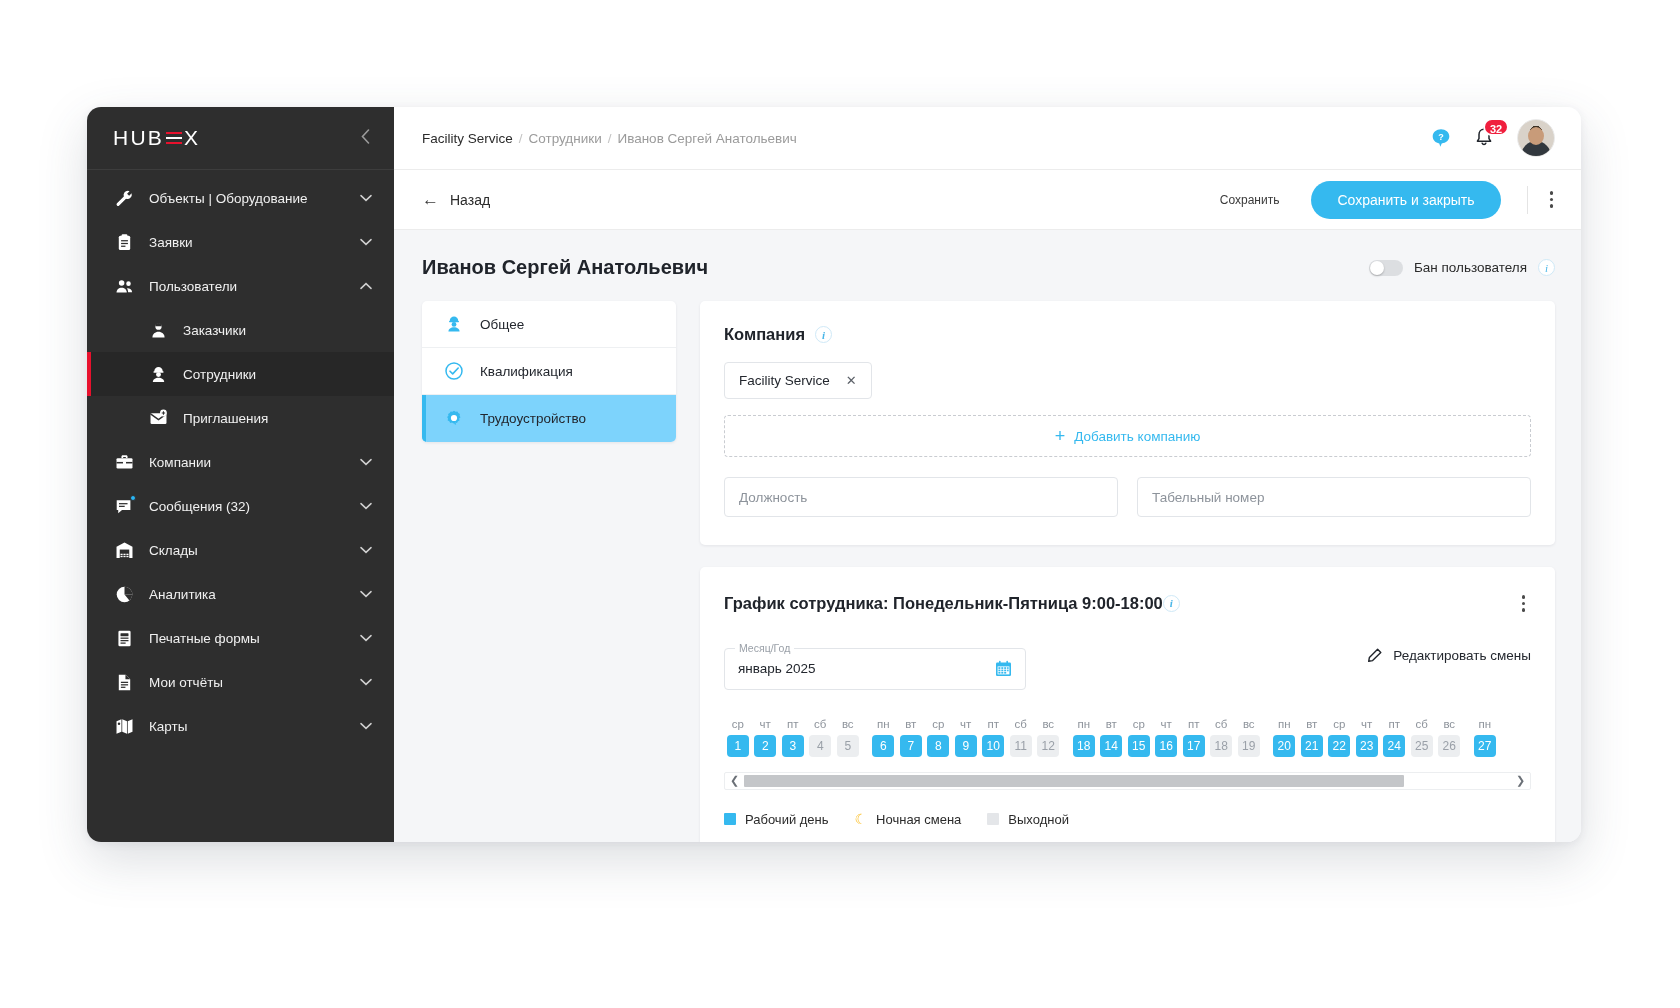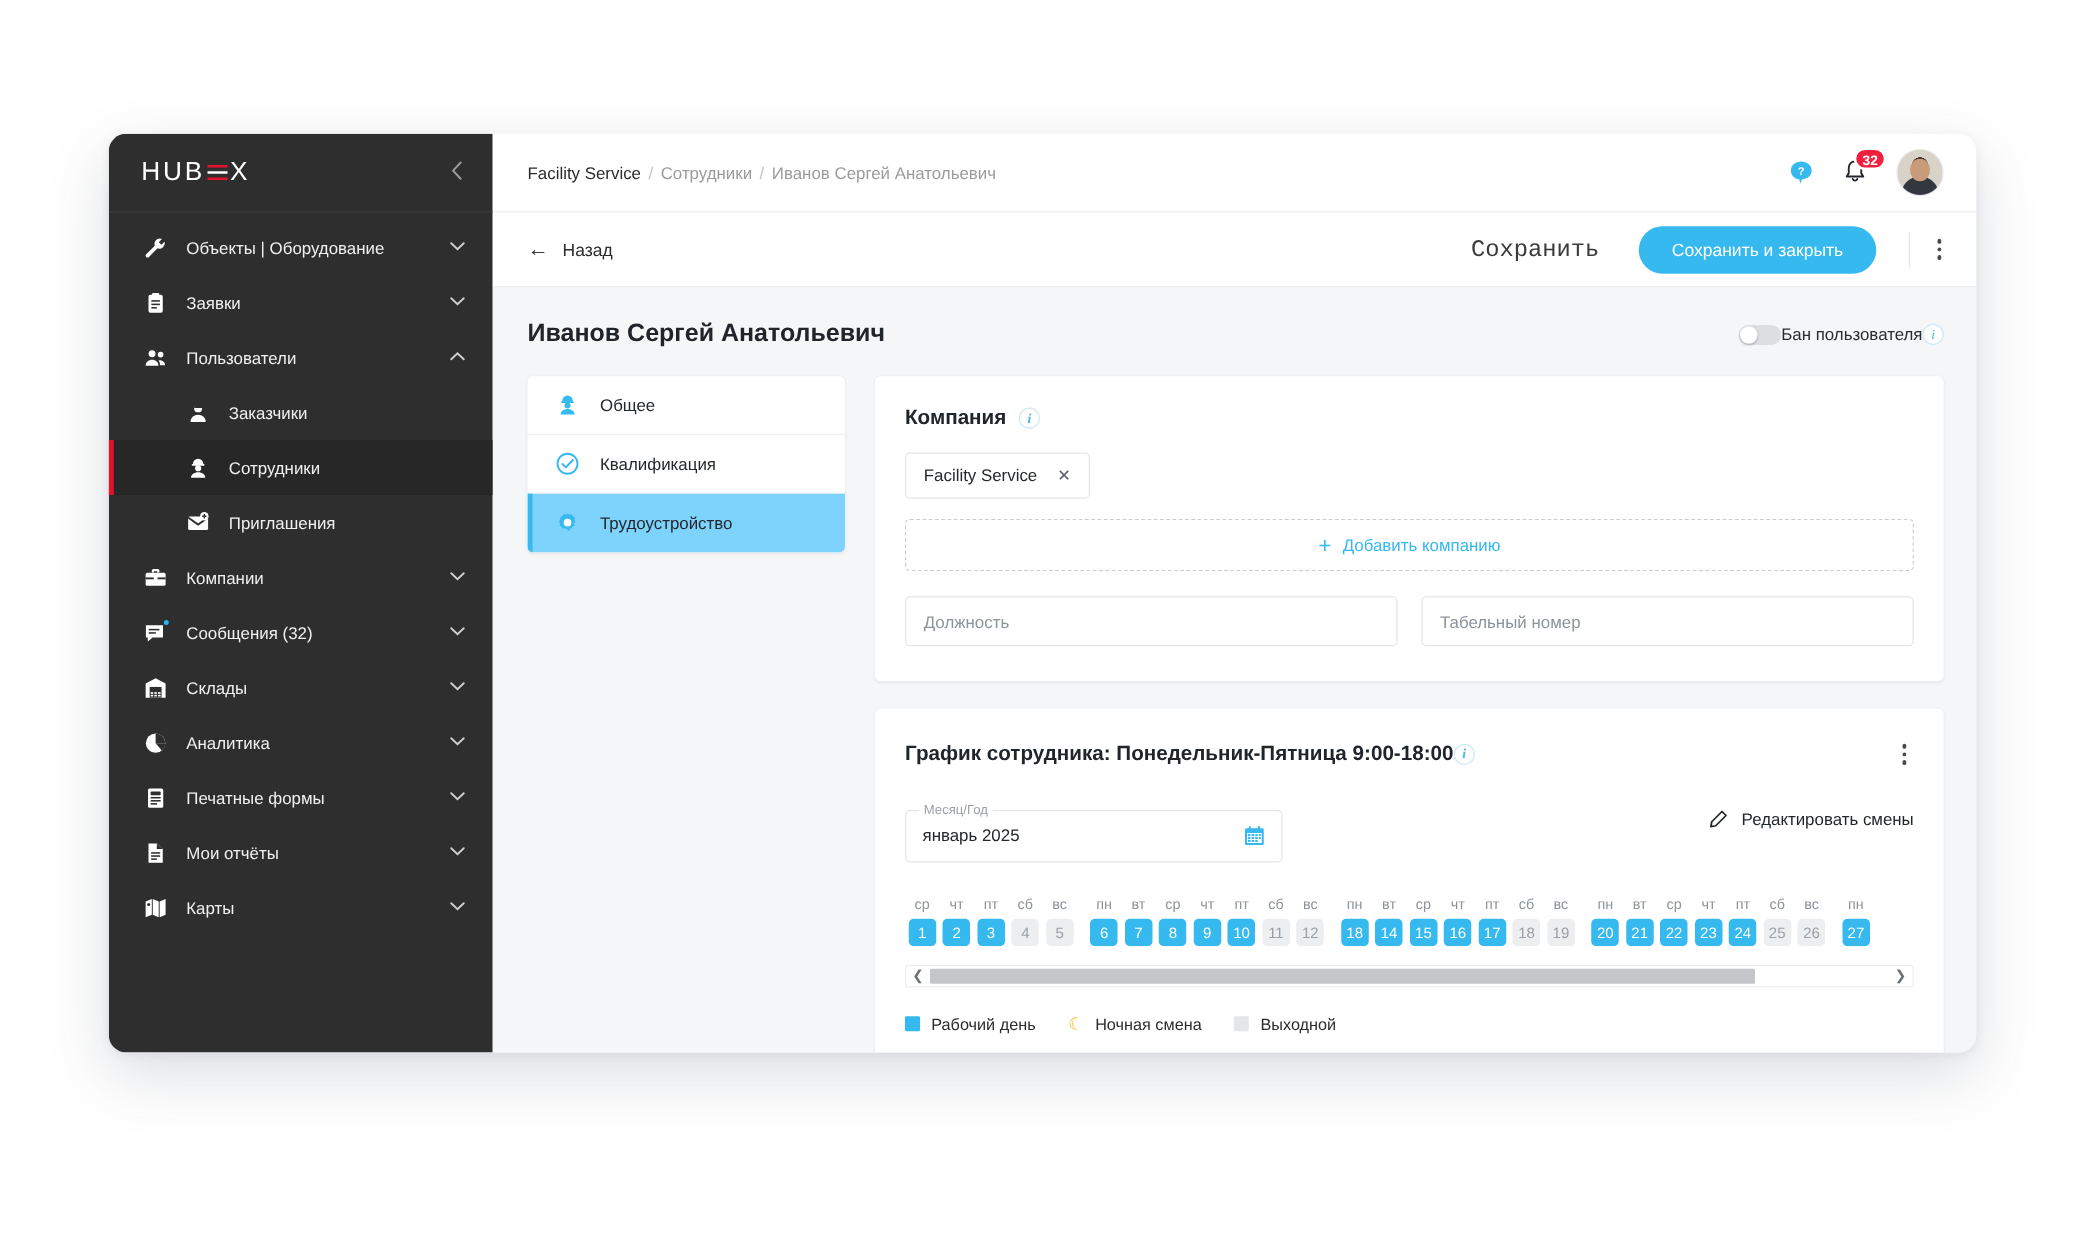--- a/index.html
+++ b/index.html
@@ -122,38 +122,38 @@
     display: flex; align-items: center; padding: 0 22px 0 28px;
     border-bottom: 1px solid #ececec; flex: 0 0 60px;
   }
   .back-btn {
     display: flex; align-items: center; gap: 11px;
     font-size: 14px; color: #2b2b2b; cursor: pointer;
   }
   .back-btn .arr { font-size: 17px; line-height: 1; color:#3a3a3a; }
   .act-right { margin-left: auto; display: flex; align-items: center; gap: 0; }
   .btn-text {
-    font-size: 19px; color: #3a3a3a; cursor: pointer;
+    font-size: 12px; color: #3a3a3a; cursor: pointer;
     padding: 9px 22px; border: none; background: none;
-    font-family: Liberation Mono, monospace;
+    font-family: Liberation Sans, sans-serif;
   }
   .btn-primary {
     background: #35b9ef; color: #fff; border: none;
     font-size: 14px; padding: 11px 26px; border-radius: 21px;
     cursor: pointer; font-family: inherit; margin-left: 10px;
   }
   .vsep { width: 1px; height: 28px; background: #e4e4e4; margin: 0 16px 0 26px; }
   .kebab { cursor: pointer; display: flex; flex-direction: column; gap: 3px; padding: 4px 6px; }
   .kebab i { width: 3.5px; height: 3.5px; border-radius: 50%; background: #4a4a4a; display: block; }
 
   .content { flex: 1; overflow: hidden; padding: 0 26px 0 28px; background:#f5f6f8; }
 
   .page-head { display: flex; align-items: center; padding: 26px 0 22px 0; }
   .page-title { font-size: 20px; font-weight: 700; color: #20242b; }
-  .ban-wrap { margin-left: auto; display: flex; align-items: center; }
+  .ban-wrap { margin-left: auto; display: flex; align-items: center; gap: 11px; }
   .switch {
     width: 34px; height: 16px; border-radius: 9px; background: #dcdee1;
     position: relative; cursor: pointer; flex: 0 0 34px;
   }
   .switch .knob {
     position: absolute; left: 1px; top: 1px; width: 14px; height: 14px;
     border-radius: 50%; background: #fff; box-shadow: 0 1px 2px rgba(0,0,0,0.25);
   }
   .ban-lbl { font-size: 13.5px; color: #2b2b2b; }
   .info-ic {

